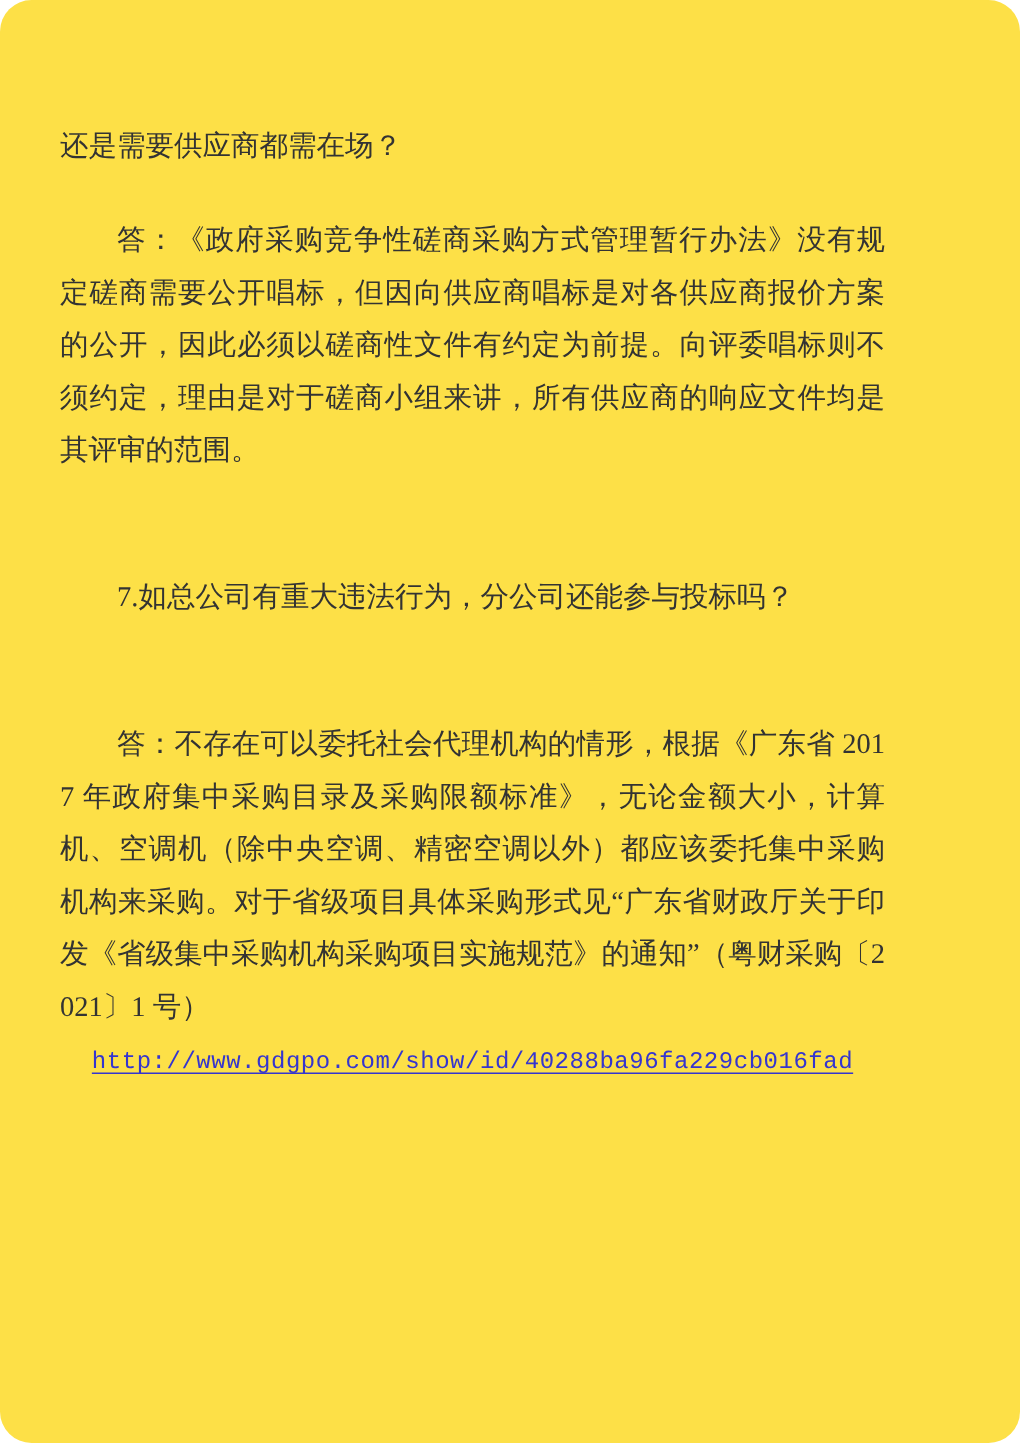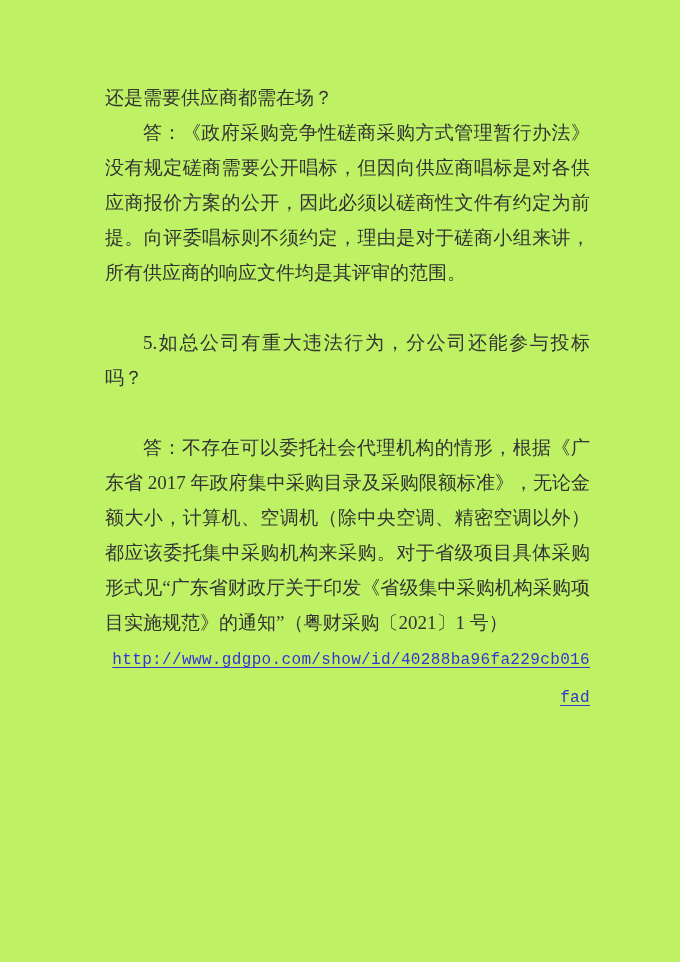--- a/index.html
+++ b/index.html
@@ -4,46 +4,48 @@
 <style>
   html, body {
     margin: 0;
     padding: 0;
     background: #ffffff;
   }
   .page {
     position: relative;
     width: 680px;
     height: 962px;
-    background: #bef264;
+    background: #fde047;
     box-sizing: border-box;
-    padding: 80px 90px 0 105px;
+    padding: 80px 90px 0 40px;
     overflow: hidden;
     font-family: "Liberation Serif", "DejaVu Serif", serif;
     font-size: 19px;
     line-height: 35px;
     color: #333333;
     text-align: justify;
+    border-radius: 21px;
   }
   .para {
     margin: 0;
     word-break: break-all;
   }
   .indent {
     text-indent: 2em;
+    margin-top: 28px;
   }
   .section-gap {
     height: 35px;
   }
   .red-text {
     color: #e03c3c;
   }
   .link-line {
     text-indent: 0;
-    text-align: right;
+    text-align: center;
   }
   .doc-link {
     font-family: "Liberation Mono", "DejaVu Sans Mono", monospace;
     font-size: 16px;
     letter-spacing: 0.35px;
     color: #3535cf;
     text-decoration: underline;
     text-underline-offset: 3px;
     cursor: pointer;
   }
@@ -52,21 +54,21 @@
 <body>
 
 <div class="page">
 
   <p class="para">还是需要供应商都需在场？</p>
 
   <p class="para indent">答：《政府采购竞争性磋商采购方式管理暂行办法》没有规定磋商需要公开唱标，但因向供应商唱标是对各供应商报价方案的公开，因此必须以磋商性文件有约定为前提。向评委唱标则不须约定，理由是对于磋商小组来讲，所有供应商的响应文件均是其评审的范围。</p>
 
   <div class="section-gap"></div>
 
-  <p class="para indent"><span>5.如总公司有重大违法行为，分公司还能参与投标吗？</span><br></p>
+  <p class="para indent"><span>7.如总公司有重大违法行为，分公司还能参与投标吗？</span><br></p>
 
 
   <div class="section-gap"></div>
 
 
   <p class="para indent">答：不存在可以委托社会代理机构的情形，根据《广东省 2017 年政府集中采购目录及采购限额标准》，无论金额大小，计算机、空调机（除中央空调、精密空调以外）都应该委托集中采购机构来采购。对于省级项目具体采购形式见“广东省财政厅关于印发《省级集中采购机构采购项目实施规范》的通知”（粤财采购〔2021〕1 号）</p>
 
   <p class="para link-line"><a href="#" class="doc-link">http://www.gdgpo.com/show/id/40288ba96fa229cb016fad</a></p>
 
 </div>

